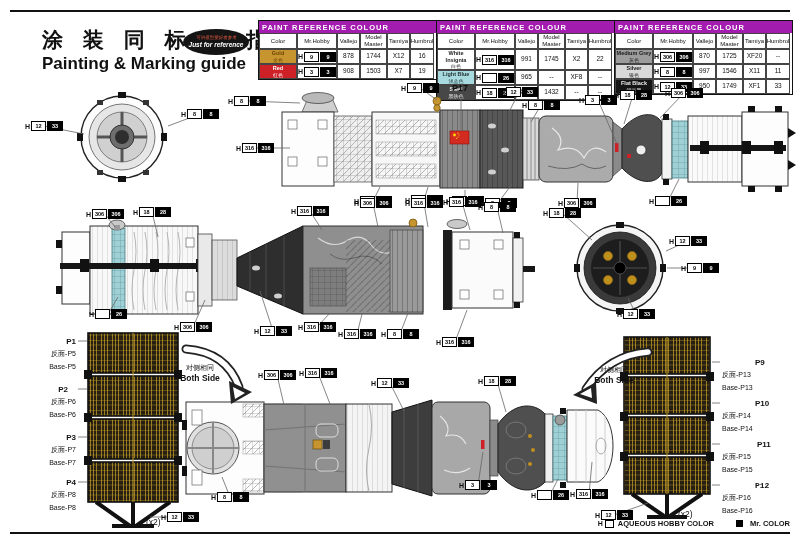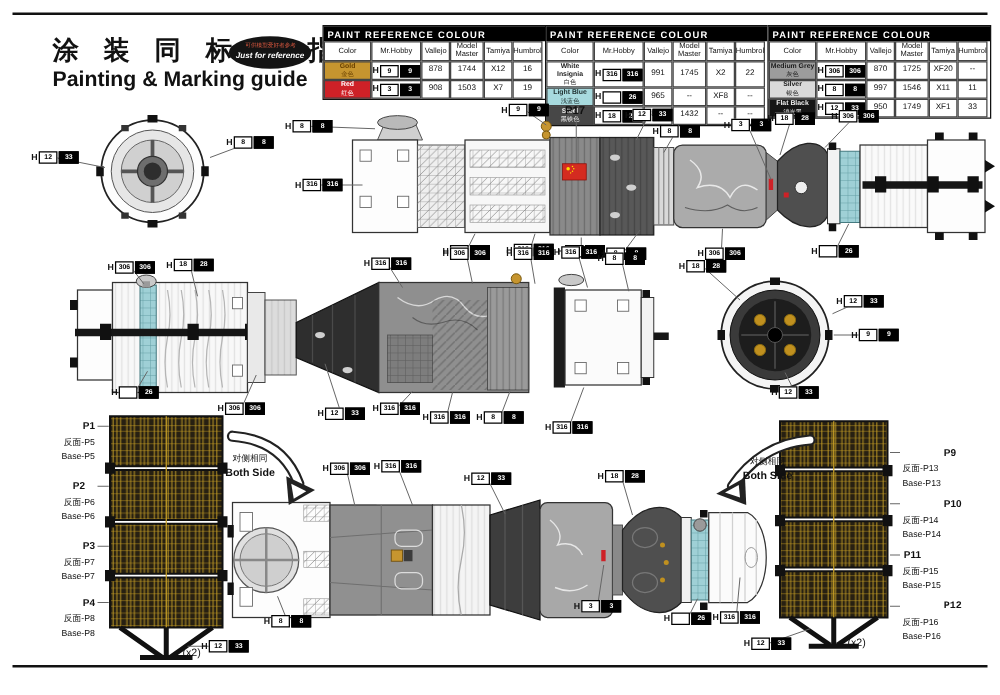--- a/index.html
+++ b/index.html
@@ -10,21 +10,21 @@
   #title-zh{left:42px;top:26px;font-size:21px;font-weight:bold;letter-spacing:7px;}
   #stamp{left:183px;top:29px;width:66px;height:26px;background:#141414;border-radius:50%;
          display:flex;flex-direction:column;align-items:center;justify-content:center;line-height:1.15;}
   #stamp .s1{font-size:5px;color:#e05a40;white-space:nowrap;transform:scale(.9);}
   #stamp .s2{font-size:6.5px;color:#fff;font-weight:bold;font-style:italic;white-space:nowrap;}
   #title-en{left:42px;top:54px;font-size:17px;font-weight:bold;}
   .rule{position:absolute;background:#111;}
   
   #tables{left:258px;top:20px;display:flex;align-items:flex-start;}
   .ptable{width:177px;border:1px solid #111;background:#fff;margin-right:-1px;}
-  .pt-title{background:#000000;color:#fff;font-size:7.5px;font-weight:bold;letter-spacing:1px;
+  .pt-title{background:#a21caf;color:#fff;font-size:7.5px;font-weight:bold;letter-spacing:1px;
             padding:2px 3px 1px 3px;white-space:nowrap;}
   .pt-grid{display:grid;grid-template-columns:38px 40px 23px 27px 23px 24px;}
   .pt-h{border:0.5px solid #444;font-size:6px;text-align:center;display:flex;align-items:center;
         justify-content:center;min-height:14px;line-height:1.1;padding:0 1px;}
   .pt-c{border:0.5px solid #444;font-size:6.5px;text-align:center;display:flex;align-items:center;
         justify-content:center;min-height:13px;line-height:1;}
   .pt-color{flex-direction:column;font-size:5.5px;font-weight:bold;line-height:1.2;}
   .pt-color .zh{font-size:5px;font-weight:normal;}
   .hh{font-size:7px;font-weight:bold;margin-right:1px;}
   .aqbox{display:inline-block;min-width:11px;height:8px;line-height:8px;background:#fff;color:#000;
@@ -780,34 +780,44 @@
       <div class="lab  r" style="left: 76px; top: 462px;">Base-P7</div>
       <div class="lab p r" style="left: 76px; top: 482px;">P4</div>
       <div class="lab  r" style="left: 76px; top: 495px;">反面-P8</div>
       <div class="lab  r" style="left: 76px; top: 507px;">Base-P8</div>
       <div class="lab p" style="left: 722px; top: 362px;">P9</div>
       <div class="lab " style="left: 722px; top: 375px;">反面-P13</div>
       <div class="lab " style="left: 722px; top: 387px;">Base-P13</div>
       <div class="lab p" style="left: 722px; top: 403px;">P10</div>
       <div class="lab " style="left: 722px; top: 416px;">反面-P14</div>
       <div class="lab " style="left: 722px; top: 428px;">Base-P14</div>
-      <div class="lab p" style="left: 690px; top: 444px;">P11</div>
+      <div class="lab p" style="left: 724px; top: 444px;">P11</div>
       <div class="lab " style="left: 722px; top: 457px;">反面-P15</div>
       <div class="lab " style="left: 722px; top: 469px;">Base-P15</div>
       <div class="lab p" style="left: 722px; top: 485px; font-family: Liberation Mono, monospace;">P12</div>
       <div class="lab " style="left: 722px; top: 498px;">反面-P16</div>
       <div class="lab " style="left: 722px; top: 510px;">Base-P16</div>
       <div class="lab x" style="left: 146px; top: 522px;">(x2)</div>
       <div class="lab x" style="left: 678px; top: 514px;">(x2)</div>
     </div>
 
   <div class="arrow-label" style="left:200px;top:364px;">
     <div class="zh">对侧相同</div>
     <div class="en">Both Side</div>
   </div>
   <div class="arrow-label" style="left:614px;top:366px;">
     <div class="zh">对侧相同</div>
     <div class="en">Both Side</div>
   </div>
 
+  <div class="abs" id="legend">
+    <span style="display:flex;align-items:center;">
+      <span class="hh">H</span>
+      <span class="box"></span>
+    </span>
+    <span>AQUEOUS HOBBY COLOR</span>
+    <span style="width:14px;"></span>
+    <span class="sq"></span>
+    <span>Mr. COLOR</span>
+  </div>
   <div class="rule" style="left:10px;top:532px;width:780px;height:2px;"></div>
 
 </div>
 
 </body></html>

